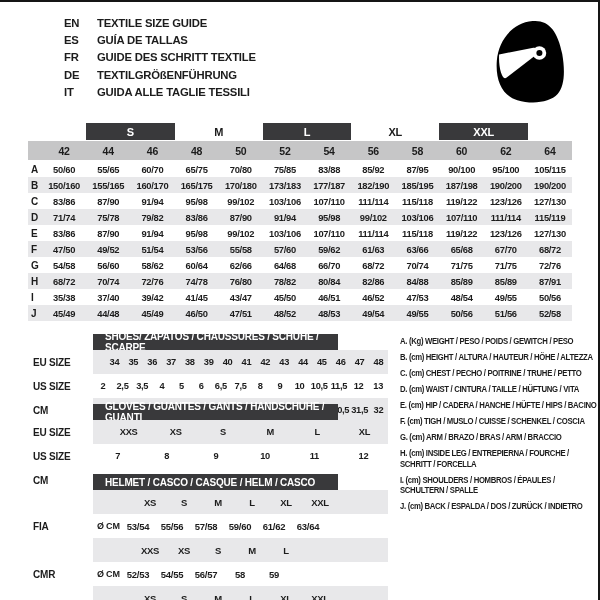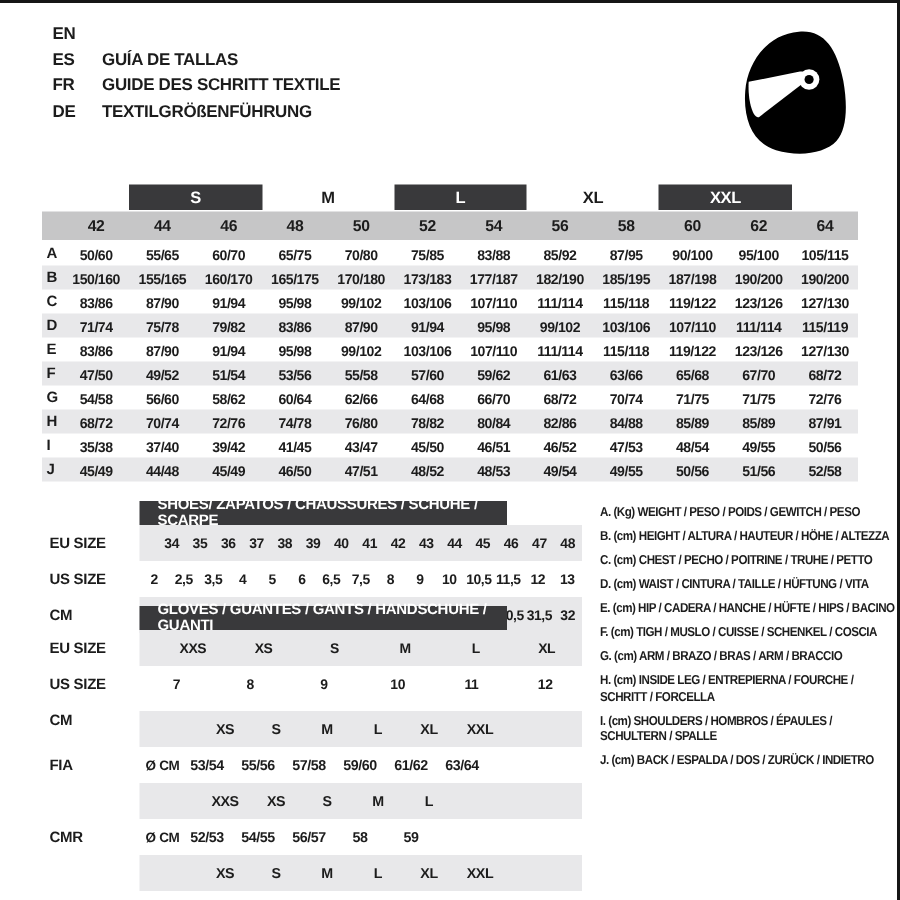--- a/index.html
+++ b/index.html
@@ -4,21 +4,21 @@
 <style>
   * { margin:0; padding:0; box-sizing:border-box; }
   html,body { width:600px; height:600px; background:#fff; }
   body { font-family:"Liberation Sans", sans-serif; color:#1c1c1c; letter-spacing:-0.2px; }
   .page { position:relative; width:600px; height:600px; background:#fff; overflow:hidden;
           border-top:2px solid #151515; border-right:2px solid #151515; }
 
   
   .langs { position:absolute; left:35px; top:13px; }
   .lang { display:flex; font-size:11.3px; font-weight:700; line-height:17.2px; }
-  .lang .code { width:33px; }
+  .lang .code { width:33px;margin-left:29px; }
 
   
   .logo { position:absolute; left:490px; top:14px; width:76px; height:90px; }
 
   
   .textile { position:absolute; left:28px; top:121px; width:544px; }
   .bandrow { display:flex; height:17px; margin-left:14px; margin-bottom:1px; }
   .bspace { flex:1; }
   .band { flex:2; display:flex; align-items:center; justify-content:center;
           font-size:11px; font-weight:700; }
@@ -56,32 +56,37 @@
                         letter-spacing:-0.35px; white-space:nowrap; }
 </style>
 </head>
 <body>
 
 <div class="page">
 
   <div class="langs">
     <div class="lang">
       <span class="code">EN</span>
+      <span>TEXTILE SIZE GUIDE</span>
     </div>
     <div class="lang">
       <span class="code">ES</span>
       <span>GUÍA DE TALLAS</span>
     </div>
     <div class="lang">
       <span class="code">FR</span>
       <span>GUIDE DES SCHRITT TEXTILE</span>
     </div>
     <div class="lang">
       <span class="code">DE</span>
       <span>TEXTILGRÖßENFÜHRUNG</span>
+    </div>
+    <div class="lang">
+      <span class="code">IT</span>
+      <span>GUIDA ALLE TAGLIE TESSILI</span>
     </div>
   </div>
 
   <svg class="logo" viewBox="0 0 100 115" aria-hidden="true">
     <path fill="#000" d="M56 5 C29 7 11 31 9 57 C7 83 16 103 36 109 C56 115 79 112 89 101 C98 91 99 71 95 48 C89 18 77 3 56 5 Z"></path>
     <path fill="#fff" d="M12 49 L57 40 C62 39 65 46 60 50 L21 80 C16 82 11 66 12 49 Z"></path>
     <circle cx="65" cy="47" r="9" fill="#fff"></circle>
     <circle cx="65" cy="47" r="4" fill="#000"></circle>
   </svg>
 
@@ -371,20 +376,21 @@
           <div class="cell">11</div>
           <div class="cell">12</div>
         </div>
     </div>
     <div class="srow">
       <div class="sl">CM</div>
     </div>
   </div>
 
   <div class="section sec-helmet">
+    <div class="sechead">HELMET / CASCO / CASQUE / HELM / CASCO</div>
 
     <div class="srow">
       <div class="sl"></div>
       <div class="cells g">
         <div class="unit"></div>
         <div style="display:flex">
             <div class="cell">XS</div>
             <div class="cell">S</div>
             <div class="cell">M</div>
             <div class="cell">L</div>

